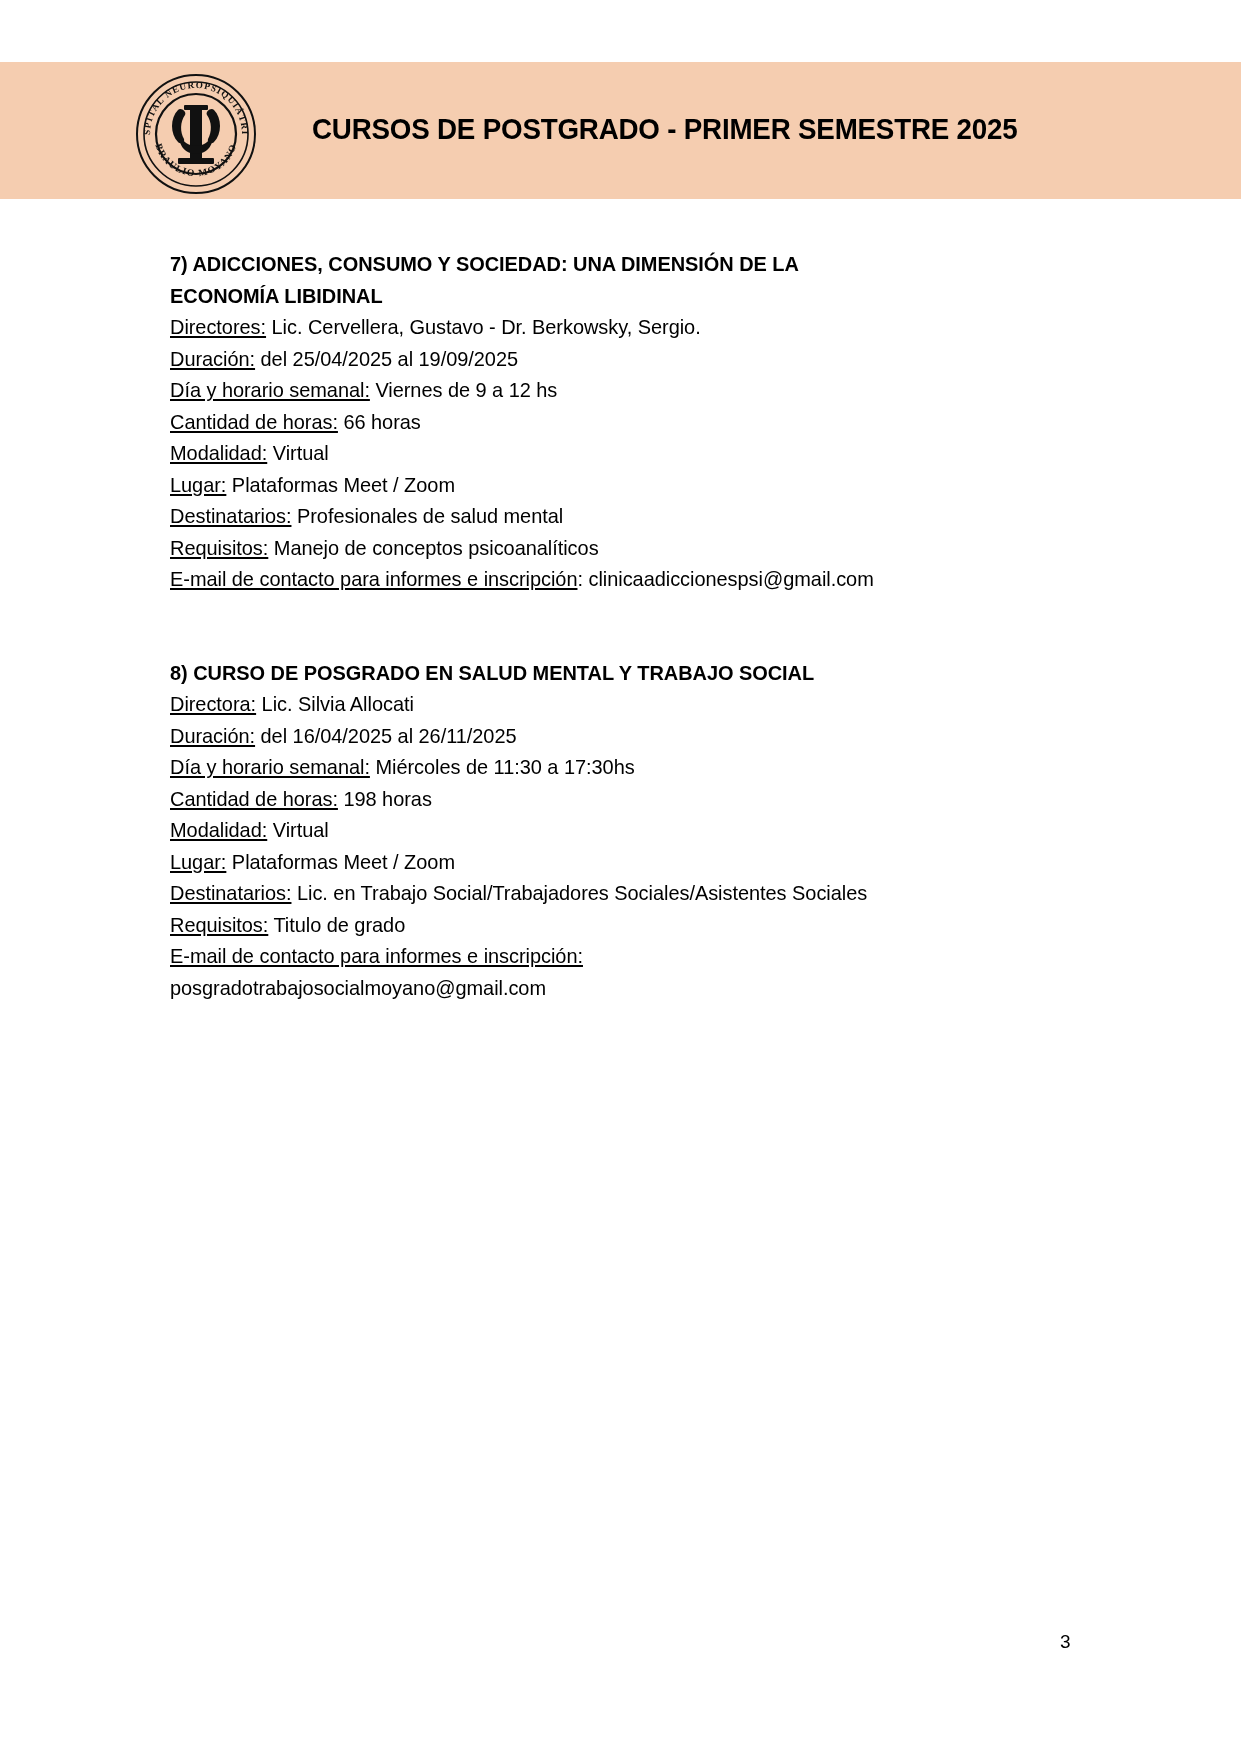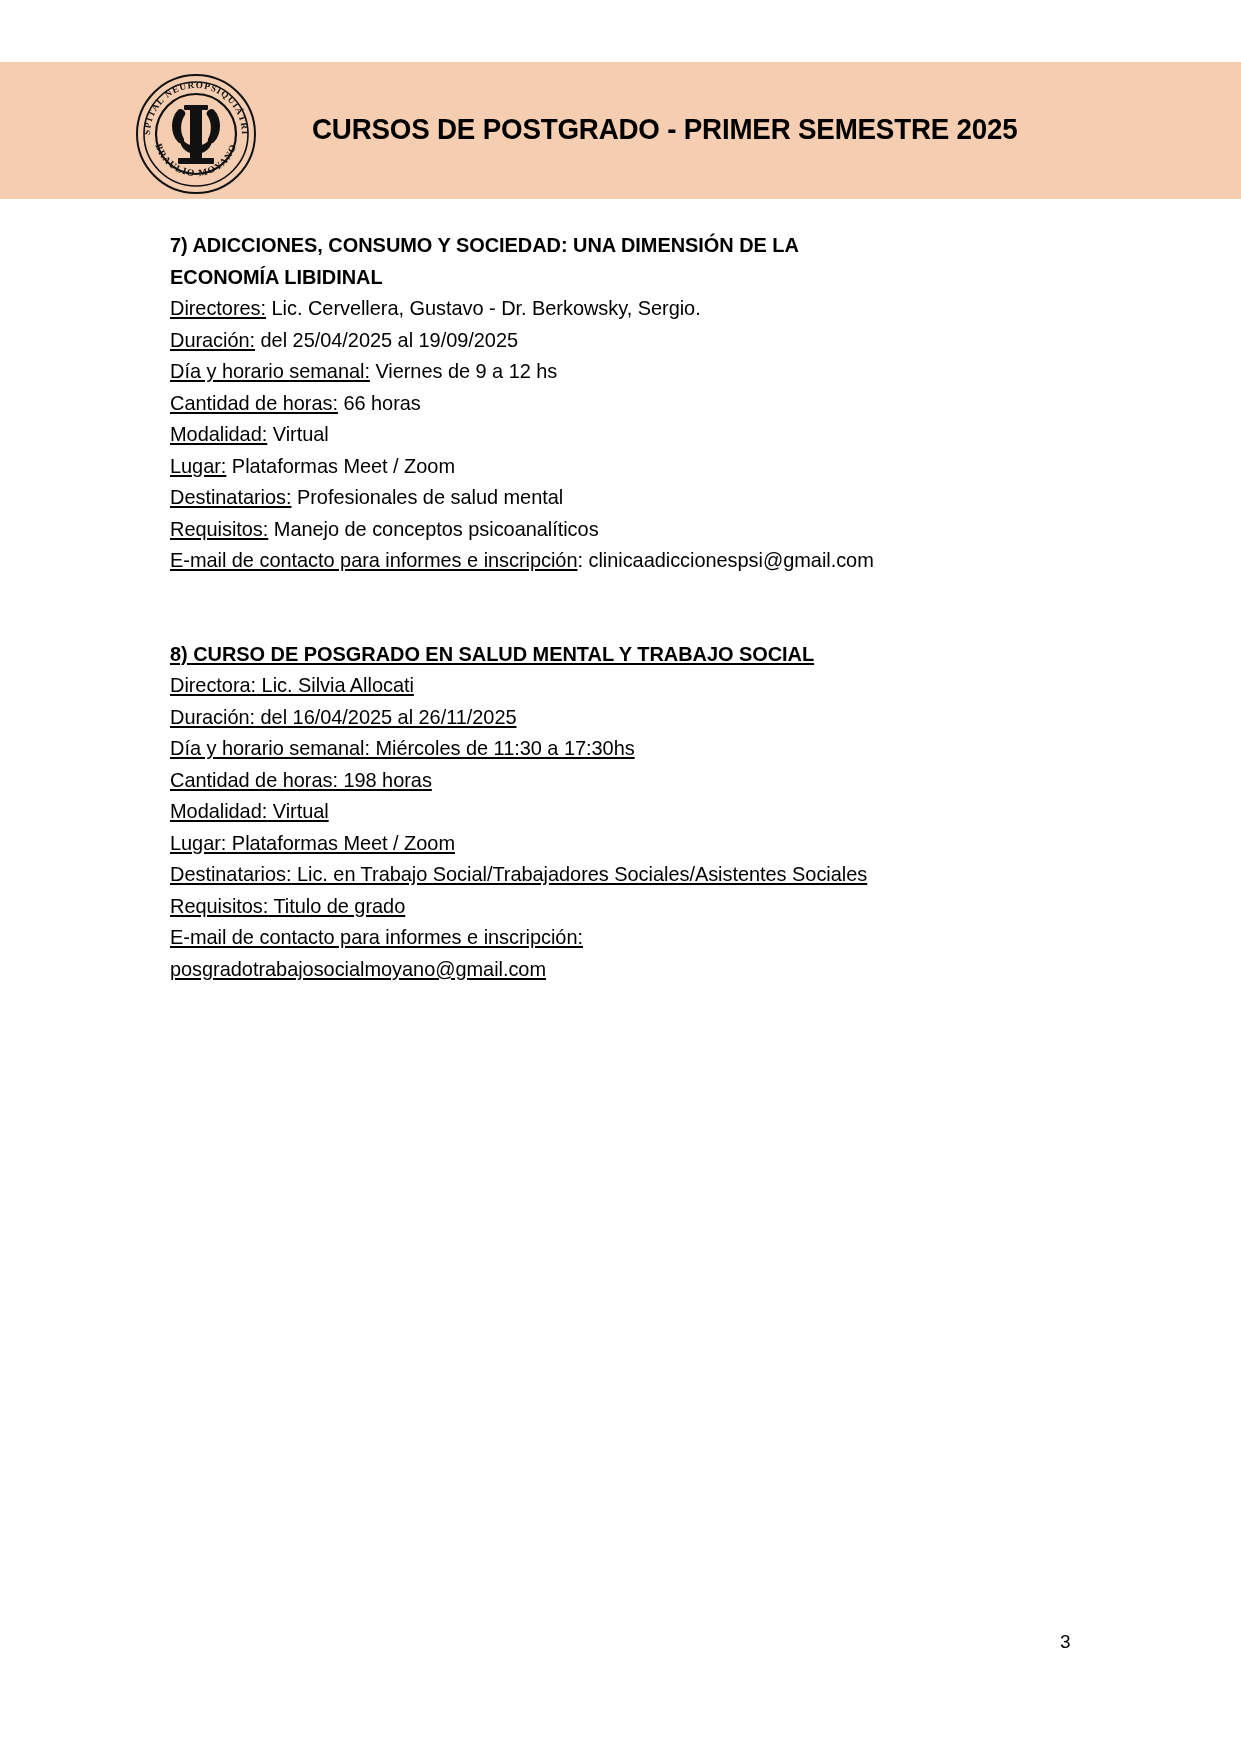--- a/index.html
+++ b/index.html
@@ -48,25 +48,25 @@
     color: #000000;
     white-space: nowrap;
     transform: scaleX(0.94);
     transform-origin: left center;
   }
 
   
   .content {
     position: absolute;
     left: 170px;
-    top: 229px;
+    top: 248px;
     width: 900px;
   }
   .course-block { margin-bottom: 0; }
-  .course-block + .course-block { margin-top: 62px; text-decoration: underline; }
+  .course-block + .course-block { margin-top: 62px; }
 
   .course-title {
     font-family: "Liberation Sans Narrow", "Liberation Sans", sans-serif;
     font-size: 20.6px;
     font-weight: bold;
     line-height: 31.5px;
     letter-spacing: -0.05px;
     max-width: 760px;
     transform: scaleX(0.97);
     transform-origin: left top;

